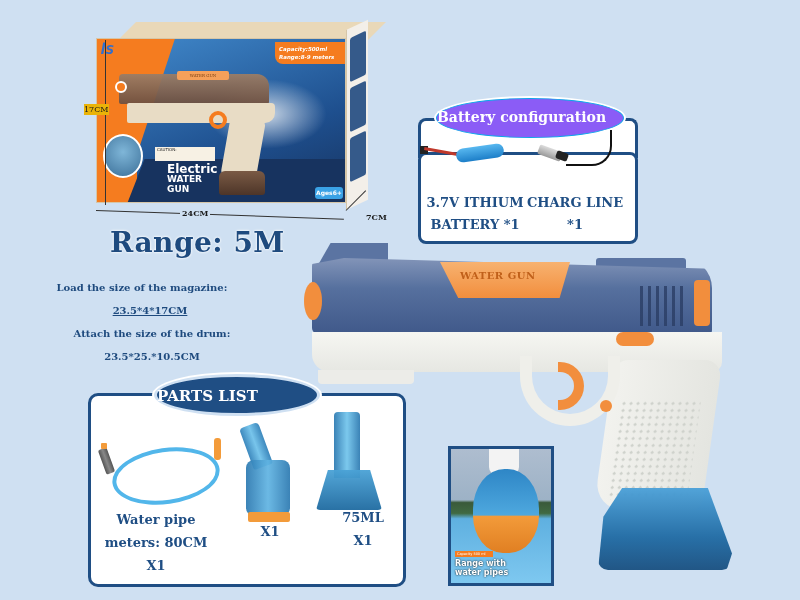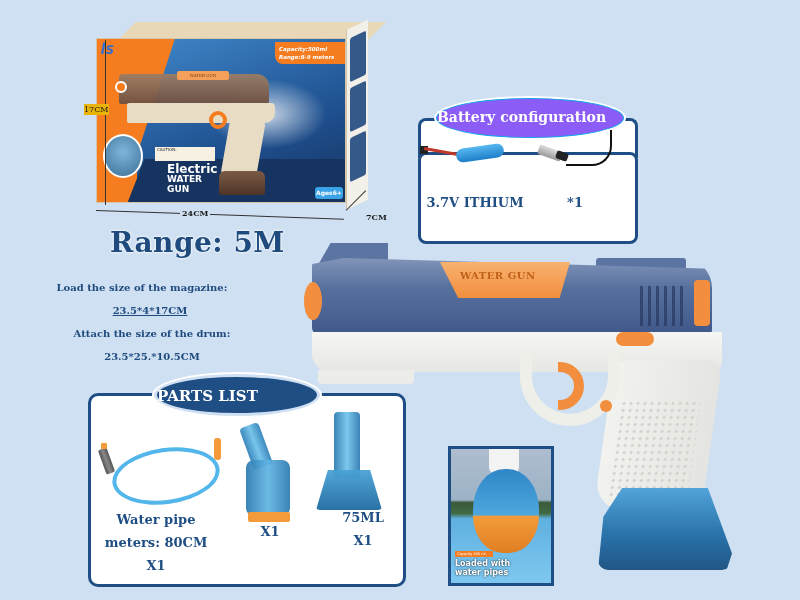--- a/index.html
+++ b/index.html
@@ -165,22 +165,24 @@
 <div class="abs bat-panel"></div>
 <div class="abs bat-badge">Battery configuration</div>
 <div class="abs battery-plug"></div>
 <div class="abs battery-wire"></div>
 <div class="abs battery-body"></div>
 <div class="abs usb-plug"></div>
 <div class="abs usb-body"></div>
 <div class="abs usb-cable"></div>
 <div class="abs bat-label b1">
   <div>3.7V ITHIUM</div>
+  <div>BATTERY *1</div>
 </div>
 <div class="abs bat-label b2">
+  <div>CHARG LINE</div>
   <div>*1</div>
 </div>
 
 <div class="abs gun-rear-sight"></div>
 <div class="abs gun-front-sight"></div>
 <div class="abs gun-slide"></div>
 <div class="abs gun-orange-plate"></div>
 <div class="abs gun-logo">
   <span>WATER</span>
   <span>GUN</span>
@@ -223,16 +225,16 @@
 <div class="abs part-label p3">
   <div>75ML</div>
   <div>X1</div>
 </div>
 
 <div class="abs inset">
   <div class="abs inset-stock"></div>
   <div class="abs inset-drum"></div>
   <div class="abs inset-cap">Capacity 500 ml</div>
   <div class="abs inset-text">
-    <div>Loaded with</div>
+    <div>Range with</div>
     <div>water pipes</div>
   </div>
 </div>
 
 </body></html>

